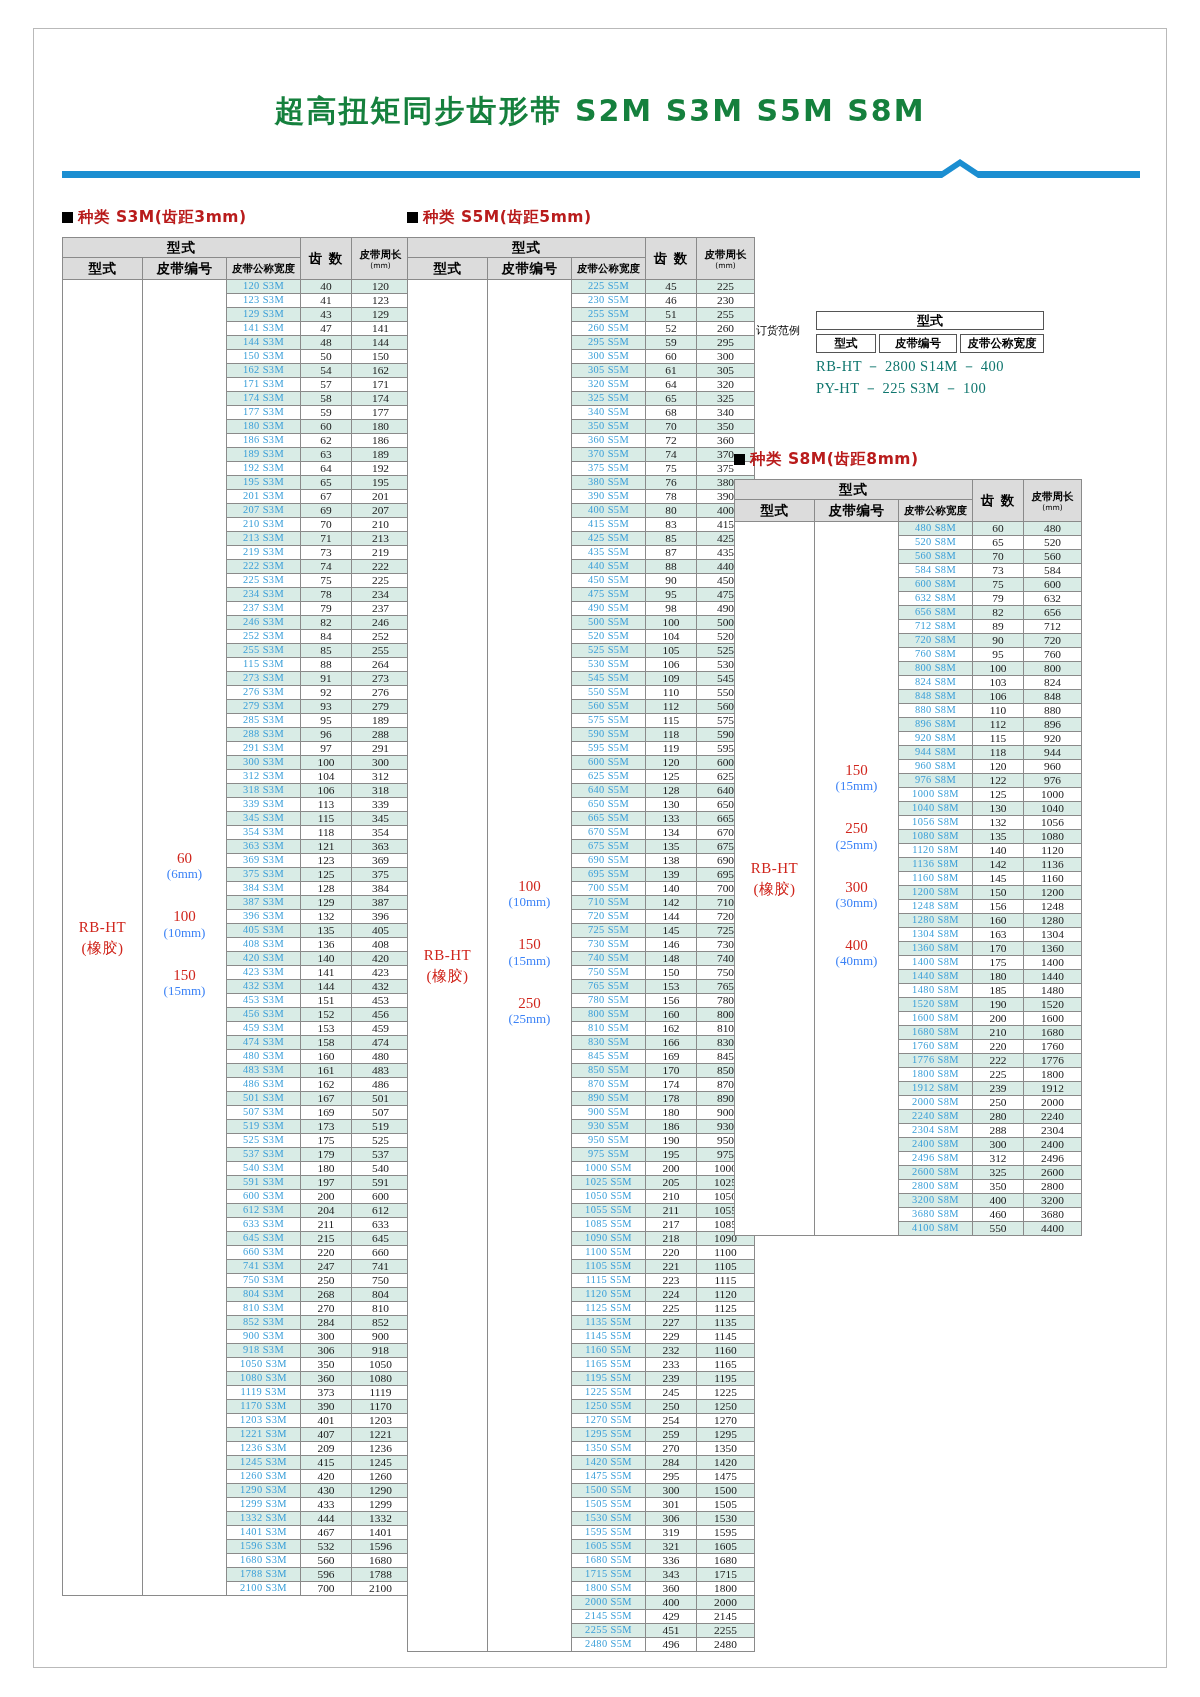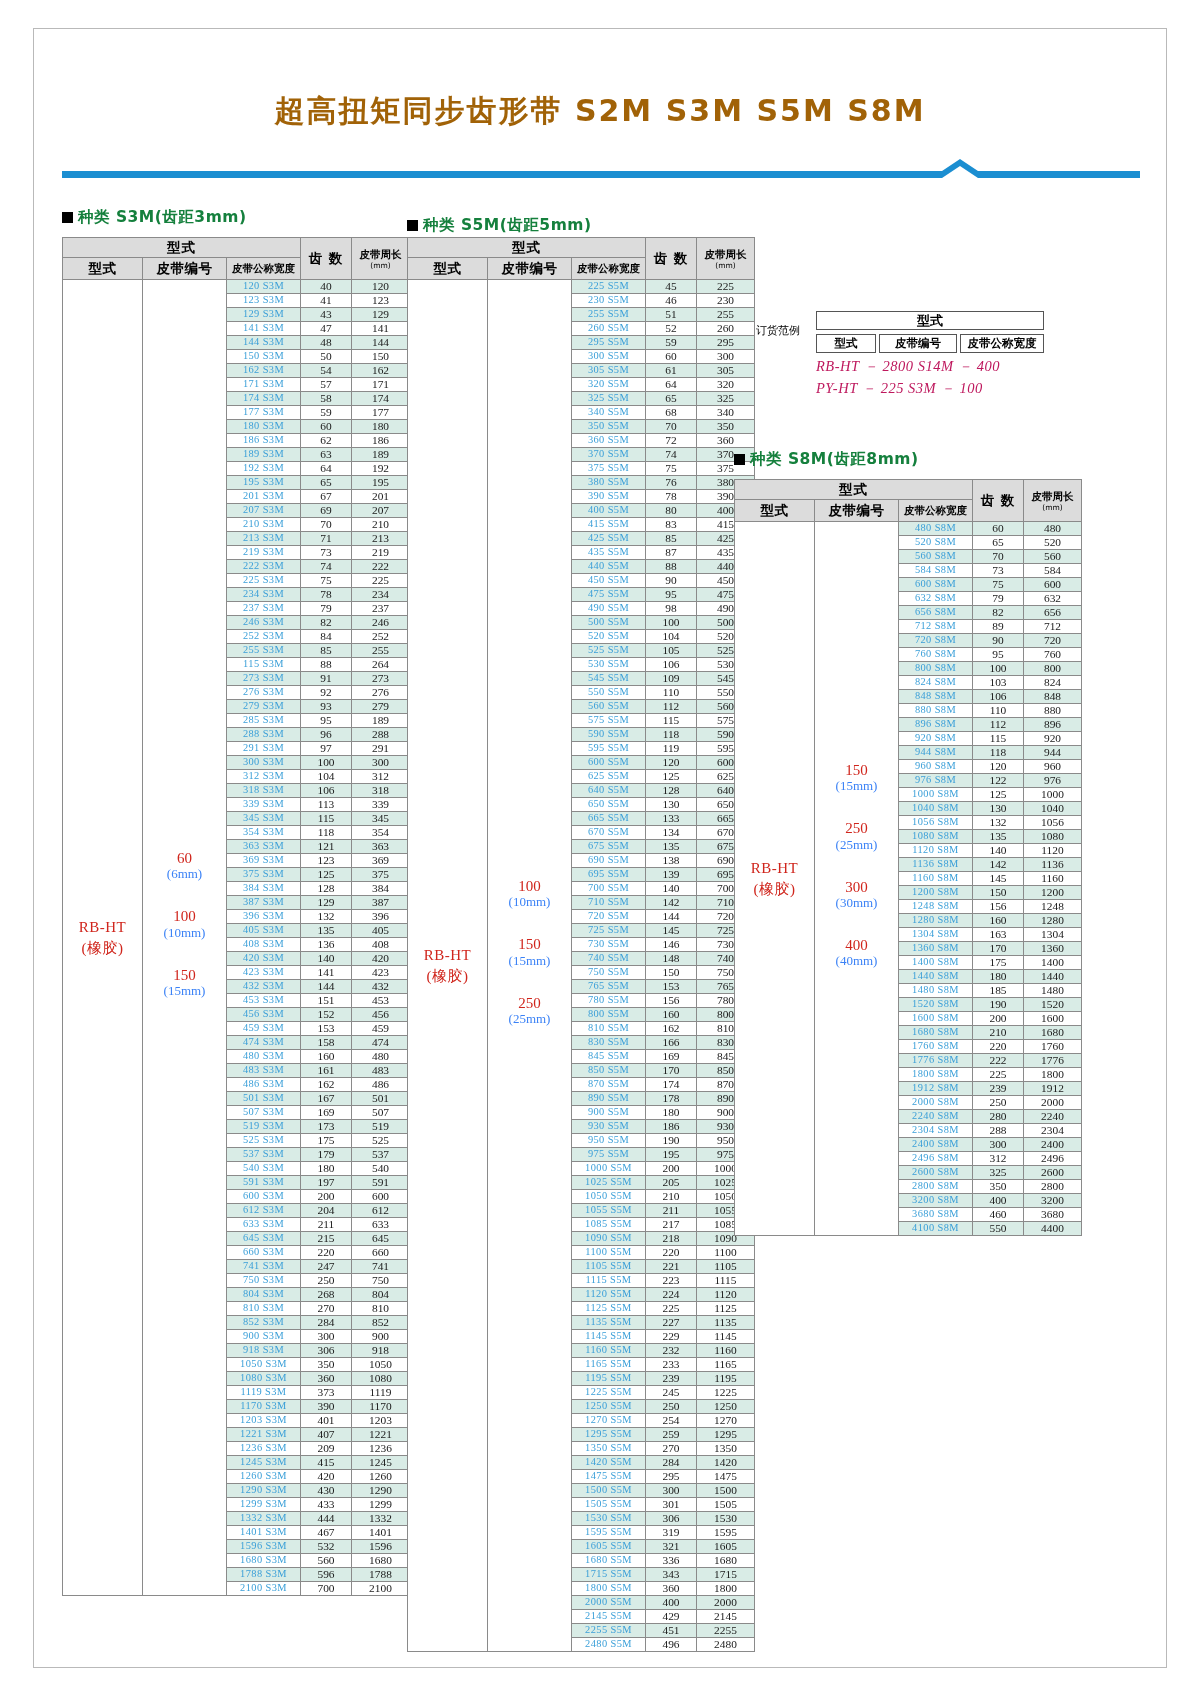--- a/index.html
+++ b/index.html
@@ -24,35 +24,35 @@
   
   .title-wrap {
     position: absolute; left: 0; top: 62px; width: 100%;
     text-align: center;
   }
   .doc-title {
     font-family: "DejaVu Sans", sans-serif;
     font-size: 30px;
     font-weight: bold;
     letter-spacing: 2px;
-    color: #a16207;
+    color: #15803d;
     white-space: nowrap;
   }
   .title-rule {
     position: absolute;
     left: 28px; top: 128px;
     width: 1078px; height: 22px;
   }
 
   
   .sec-head {
     font-family: "DejaVu Sans", sans-serif;
     font-size: 15.5px;
     font-weight: bold;
-    color: #15803d;
+    color: #b91c1c;
     white-space: nowrap;
     letter-spacing: .5px;
   }
   .sec-head .sq {
     display: inline-block;
     width: 11px; height: 11px;
     background: #000;
     margin-right: 5px;
     vertical-align: -1px;
   }
@@ -141,24 +141,23 @@
     font-weight: bold;
     text-align: center;
     color: #000;
     display: flex; align-items: center; justify-content: center;
     height: 19px;
   }
   .obox.small { font-size: 11.5px; }
   .oex {
     font-family: "Liberation Serif", serif;
     font-size: 14.5px;
-    color: #be185d;
+    color: #0f766e;
     white-space: nowrap;
     letter-spacing: .5px;
-    font-style: italic;
   }
 </style>
 </head>
 <body>
 
 <div class="page">
 
   <div class="title-wrap">
     <div class="doc-title">超高扭矩同步齿形带 S2M S3M S5M S8M</div>
   </div>
@@ -680,21 +679,21 @@
           </tr>
           <tr>
             <td class="rownum">2100  S3M</td>
             <td class="teeth">700</td>
             <td class="plen">2100</td>
           </tr>
         </tbody>
     </table>
   </div>
 
-  <div class="sec-head" style="position:absolute;left:373px;top:186px;">
+  <div class="sec-head" style="position:absolute;left:373px;top:178px;">
     <span class="sq"></span><span>种类 S5M(齿距5mm)</span>
   </div>
   <div style="position:absolute;left:373px;top:208px;">
     <table class="tbl">
       <colgroup>
           <col style="width:80px">
           <col style="width:84px">
           <col style="width:74px">
           <col style="width:51px">
           <col style="width:58px">

